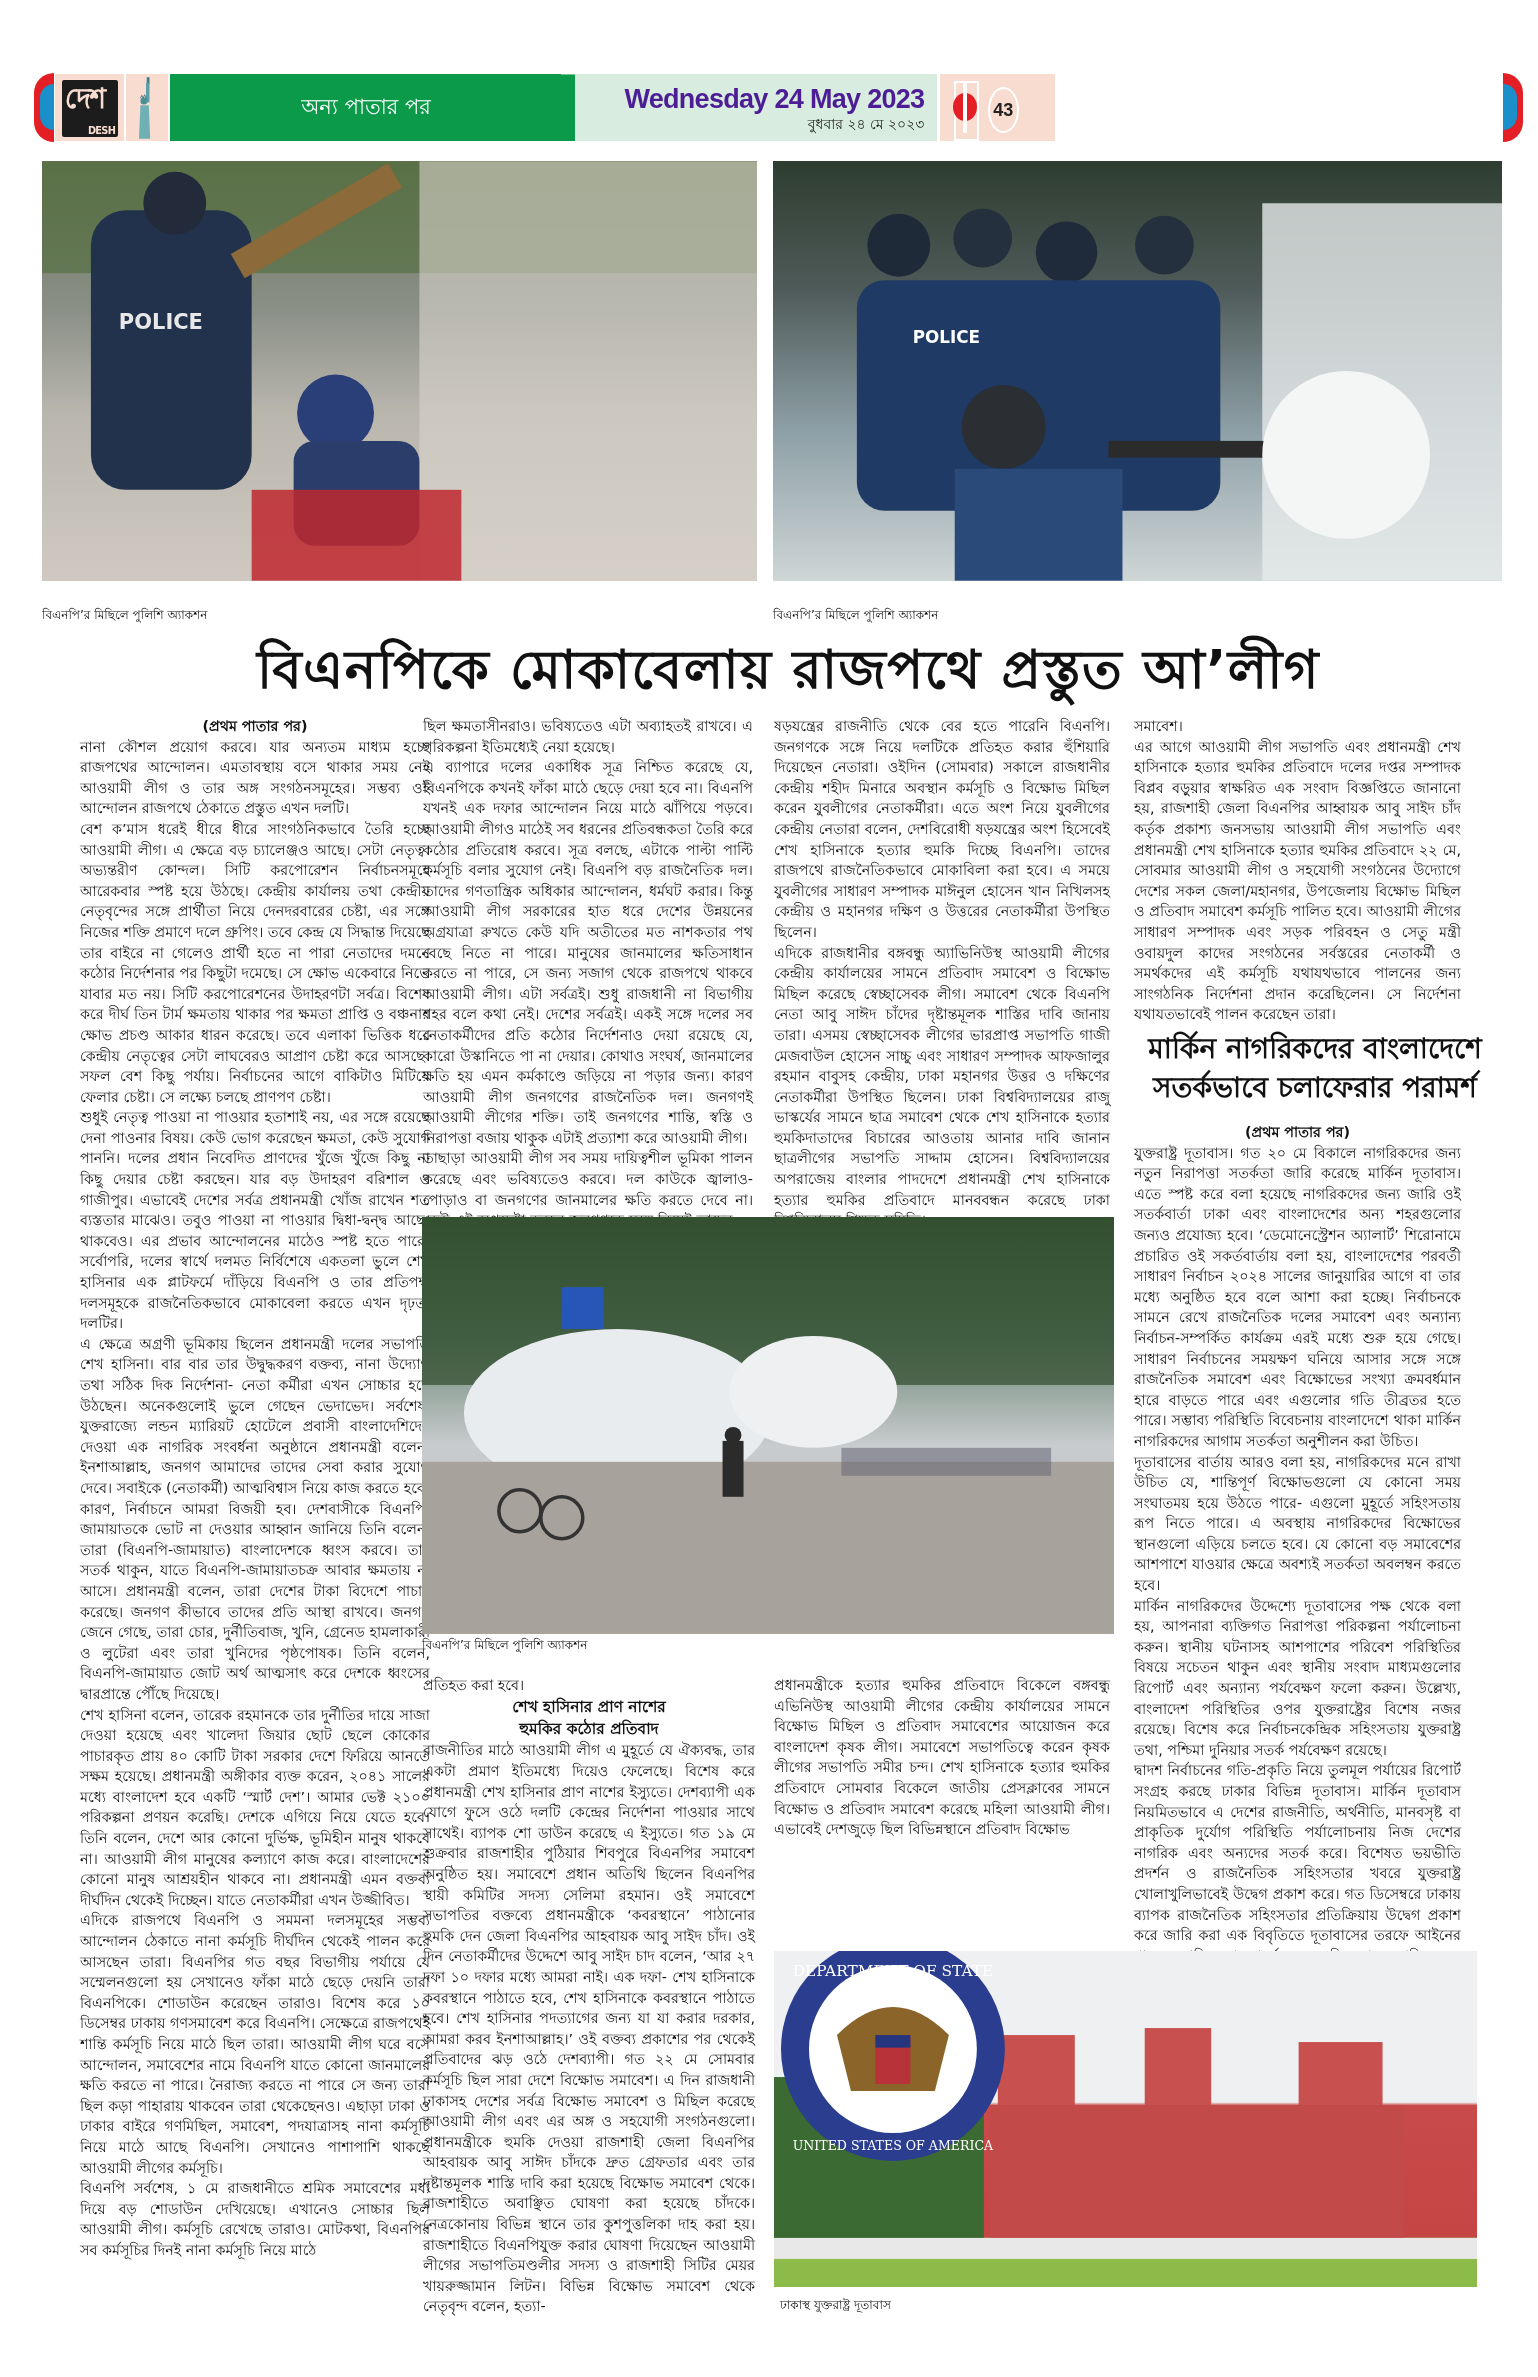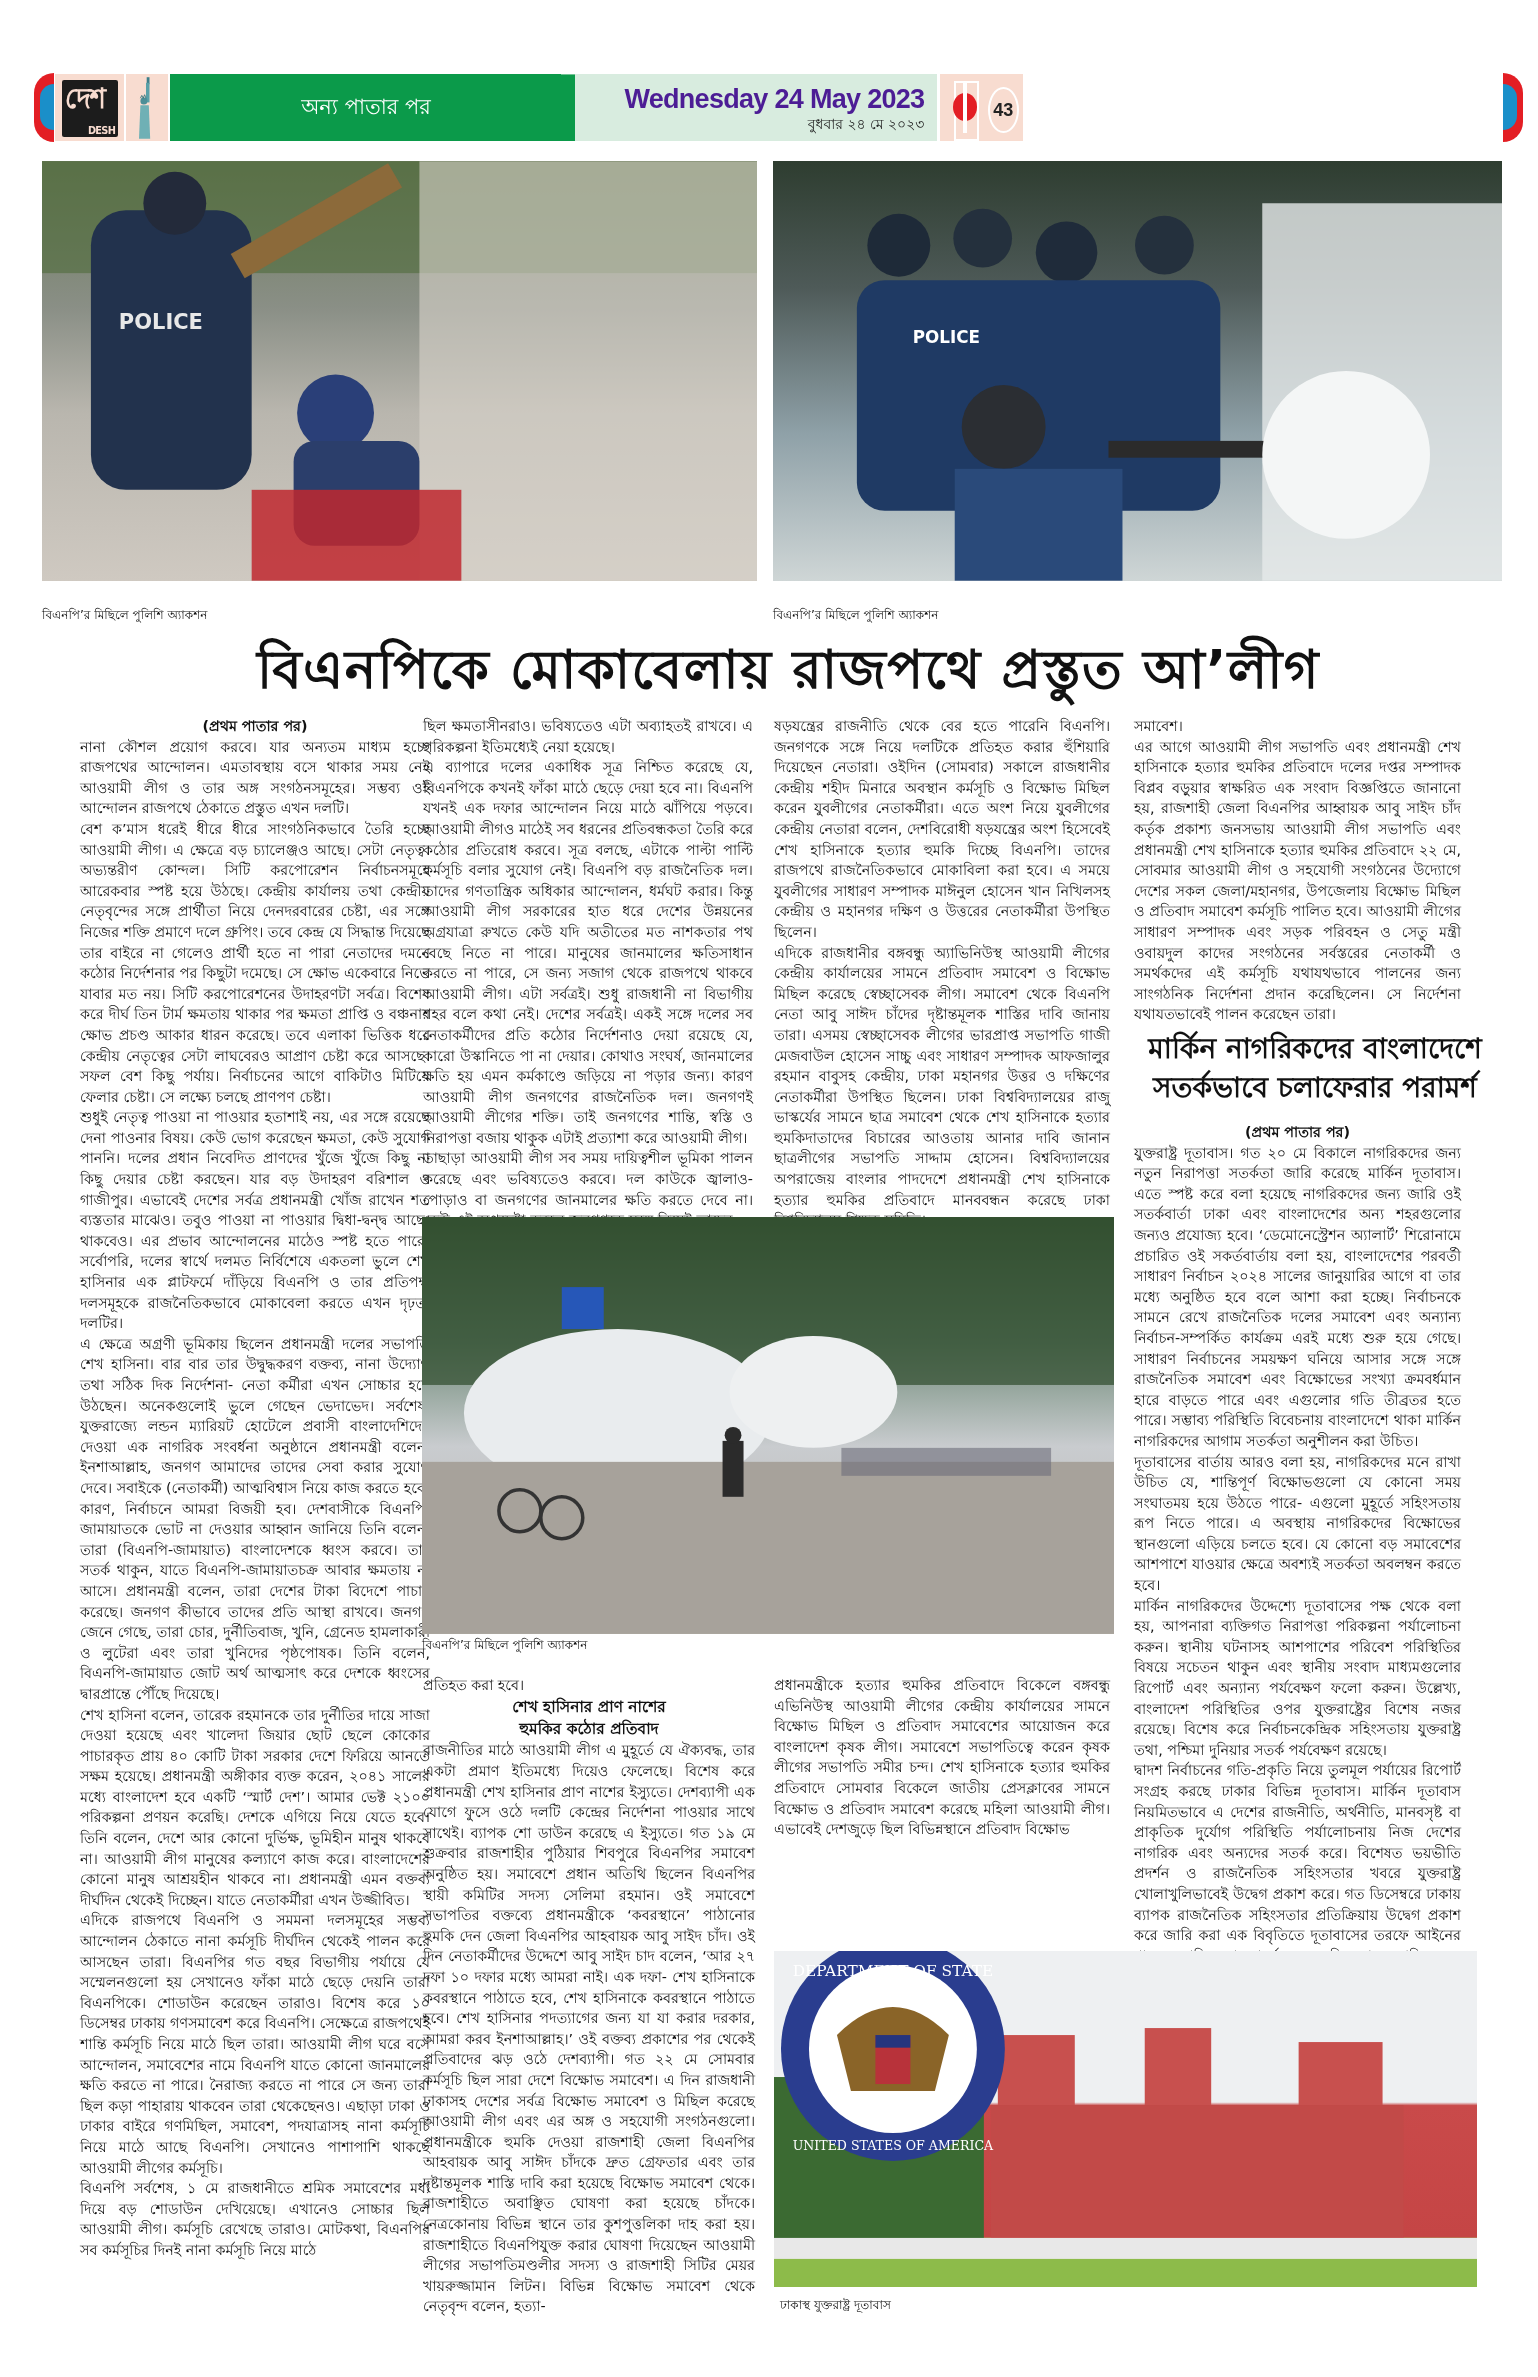--- a/index.html
+++ b/index.html
@@ -17,21 +17,21 @@
   .logo .bn{position:absolute;left:2.8px;top:1.4px;font-size:28px;line-height:36px;letter-spacing:-1.4px;}
   .logo .en{position:absolute;right:2.8px;bottom:1.4px;font-size:9.8px;letter-spacing:-0.7px;}
   .statue-box{position:absolute;left:92px;top:1.4px;width:42px;height:67px;background:#f8dcd0;}
   .statue{position:absolute;left:12.6px;top:2.8px;width:12.6px;height:62px;}
   .green{position:absolute;left:136px;top:1.4px;width:392px;height:67px;background:#0b9a4a;}
   .green-text{position:absolute;left:0;right:0;top:0;line-height:67px;text-align:center;color:#fff;font-size:21px;}
   .date-box{position:absolute;left:527px;top:1.4px;width:376px;height:67px;background:#d8ecdf;overflow:hidden;}
   .date-box .curve{position:absolute;left:-84px;top:-42px;width:182px;height:182px;border-radius:50%;background:#0b9a4a;clip-path:inset(42px 84px 73px 84px);}
   .date-en{position:absolute;right:12.6px;top:9.8px;font-family:"Liberation Sans",sans-serif;font-weight:bold;font-size:27px;color:#4c1d95;letter-spacing:-0.7px;}
   .date-bn{position:absolute;right:12.6px;top:39px;font-size:14px;color:#222;}
-  .page-box{position:absolute;left:906px;top:1.4px;width:83px;height:67px;background:#f8dcd0;}
+  .page-box{position:absolute;left:906px;top:1.4px;width:83px;height:67px;background:#f8dcd0;padding-left:32px;}
   .flag{position:absolute;left:14px;top:7px;width:21px;height:56px;border:2.1px solid #fff;border-top-width:2.8px;border-bottom-width:2.8px;}
   .flag .dot{position:absolute;left:-2.8px;top:9.8px;width:24px;height:28px;border-radius:50%;background:#e31e24;}
   .flag .pole{position:absolute;left:7px;top:0;width:4.2px;height:50px;background:#fff;}
   .pnum{position:absolute;left:48px;top:12.6px;width:26.6px;height:42px;border:2.1px solid #fff;border-radius:50%;text-align:center;line-height:42px;font-family:"Liberation Sans",sans-serif;font-weight:bold;font-size:18px;color:#222;}
   
   .photo{position:absolute;overflow:hidden;}
   .caption{position:absolute;font-size:12px;font-weight:normal;color:#111;white-space:nowrap;}
   .headline{position:absolute;left:0;right:0;top:629px;text-align:center;font-size:53px;font-weight:bold;letter-spacing:1.4px;color:#111;margin-left:39px;}
   
   .col{position:absolute;font-size:14.3px;line-height:20.6px;text-align:justify;color:#111;}

